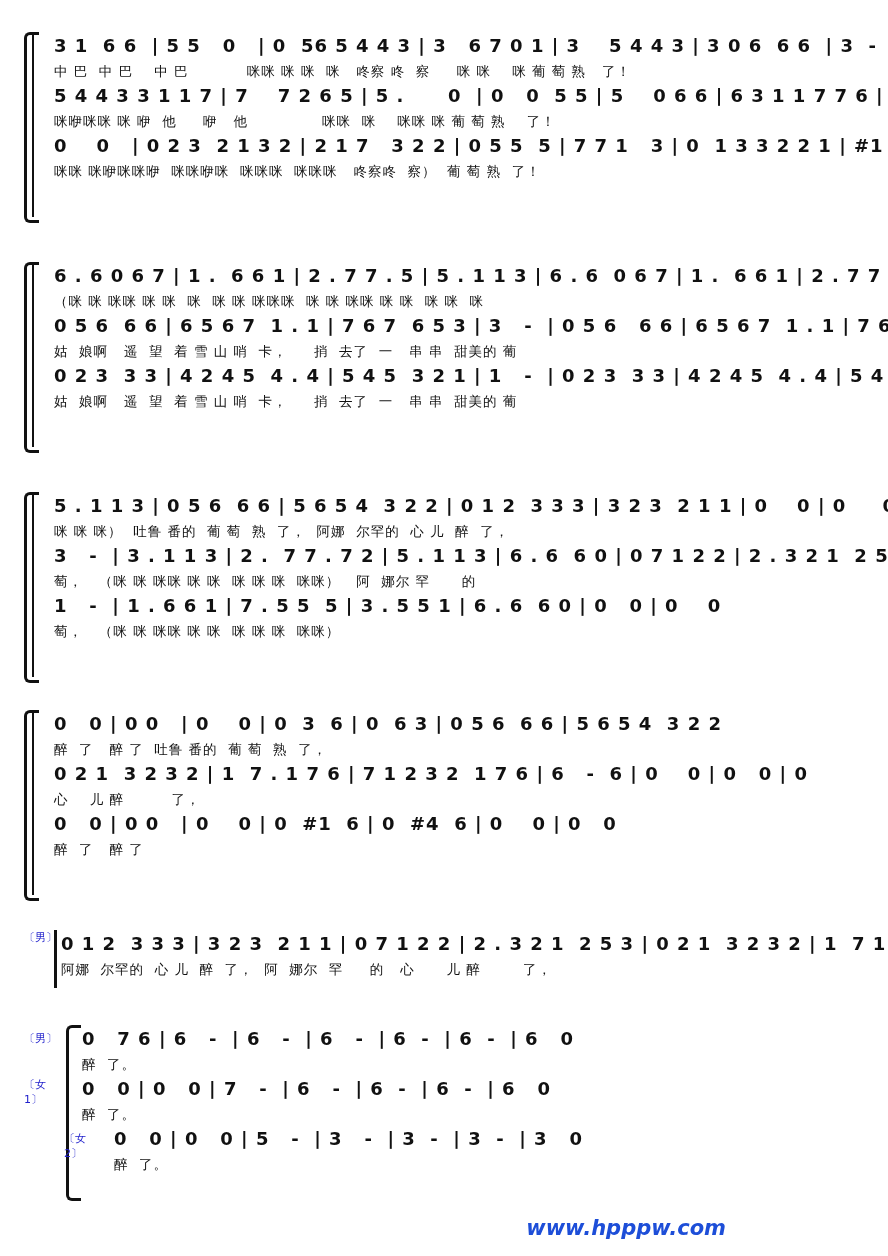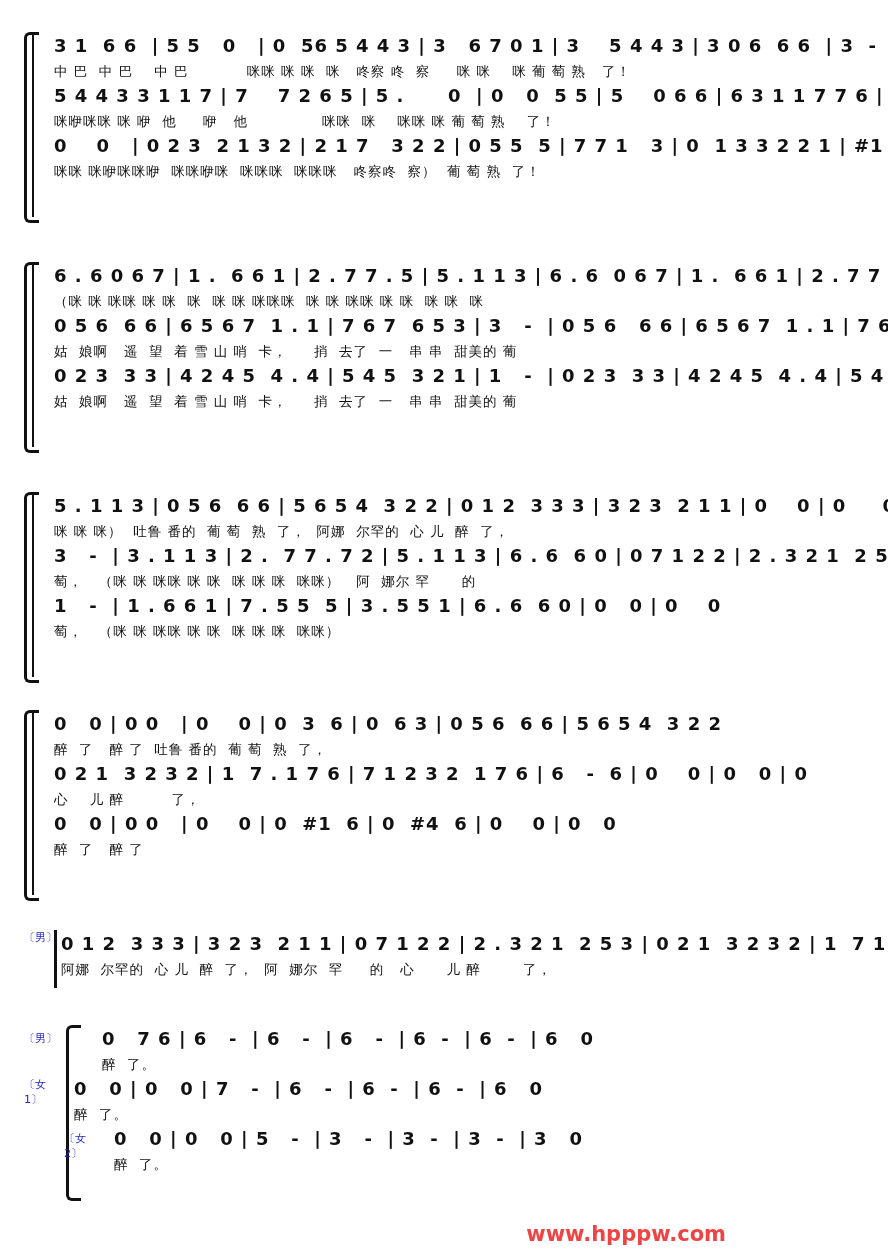--- a/index.html
+++ b/index.html
@@ -12,23 +12,23 @@
   .brace{
     position:absolute;left:0;top:0;bottom:0;width:12px;
     border-left:3px solid #111;border-top:3px solid #111;border-bottom:3px solid #111;
     border-radius:6px 0 0 6px;
   }
   .brace2{
     position:absolute;left:8px;top:0;bottom:0;width:0;border-left:2px solid #111;
   }
 
   .hpppw{
-    position:absolute;right:18px;bottom:10px;
+    position:absolute;right:18px;bottom:16px;
     font-family:"DejaVu Sans", sans-serif;
-    font-size:21px;font-weight:bold;color:#ef4444;letter-spacing:0px;
+    font-size:21px;font-weight:bold;color:#1d4ed8;letter-spacing:0px;font-style:italic;
   }
   .tag{
     font-family:"DejaVu Sans", sans-serif;font-size:11px;color:#2222cc;font-weight:normal;
     display:inline-block;width:30px;
   }
 
   
   .mline{
     font-family:"DejaVu Sans", sans-serif;
     font-size:18px;font-weight:bold;white-space:pre;letter-spacing:1px;
@@ -124,28 +124,28 @@
         <div class="mlyr">阿娜  尔罕的  心 儿  醉  了，  阿  娜尔  罕     的   心      儿 醉        了，</div>
       </div>
     </div>
   </div>
 
   <div style="position:absolute;left:24px;top:1025px;width:842px;">
     <div style="position:relative;padding-left:46px;">
       <div class="brace" style="left:42px;height:170px;"></div>
       <div style="display:flex;align-items:flex-start;position:relative;">
         <span class="tag" style="position:absolute;left:-46px;top:6px;">〔男〕</span>
-        <div style="padding-left:12px;margin-left:20px;">
+        <div style="padding-left:12px;">
           <div class="mline">0   7 6 | 6   -  | 6   -  | 6   -  | 6  -  | 6  -  | 6   0</div>
           <div class="mlyr">醉  了。</div>
         </div>
       </div>
       <div style="display:flex;align-items:flex-start;position:relative;">
         <span class="tag" style="position:absolute;left:-46px;top:2px;">〔女1〕</span>
-        <div style="padding-left:4px;">
+        <div style="padding-left:12px;">
           <div class="mline">0   0 | 0   0 | 7   -  | 6   -  | 6  -  | 6  -  | 6   0</div>
           <div class="mlyr">醉  了。</div>
         </div>
       </div>
       <div style="display:flex;align-items:flex-start;position:relative;margin-left:40px;">
         <span class="tag" style="position:absolute;left:-46px;top:6px;">〔女2〕</span>
         <div style="padding-left:4px;">
           <div class="mline">0   0 | 0   0 | 5   -  | 3   -  | 3  -  | 3  -  | 3   0</div>
           <div class="mlyr">醉  了。</div>
         </div>

